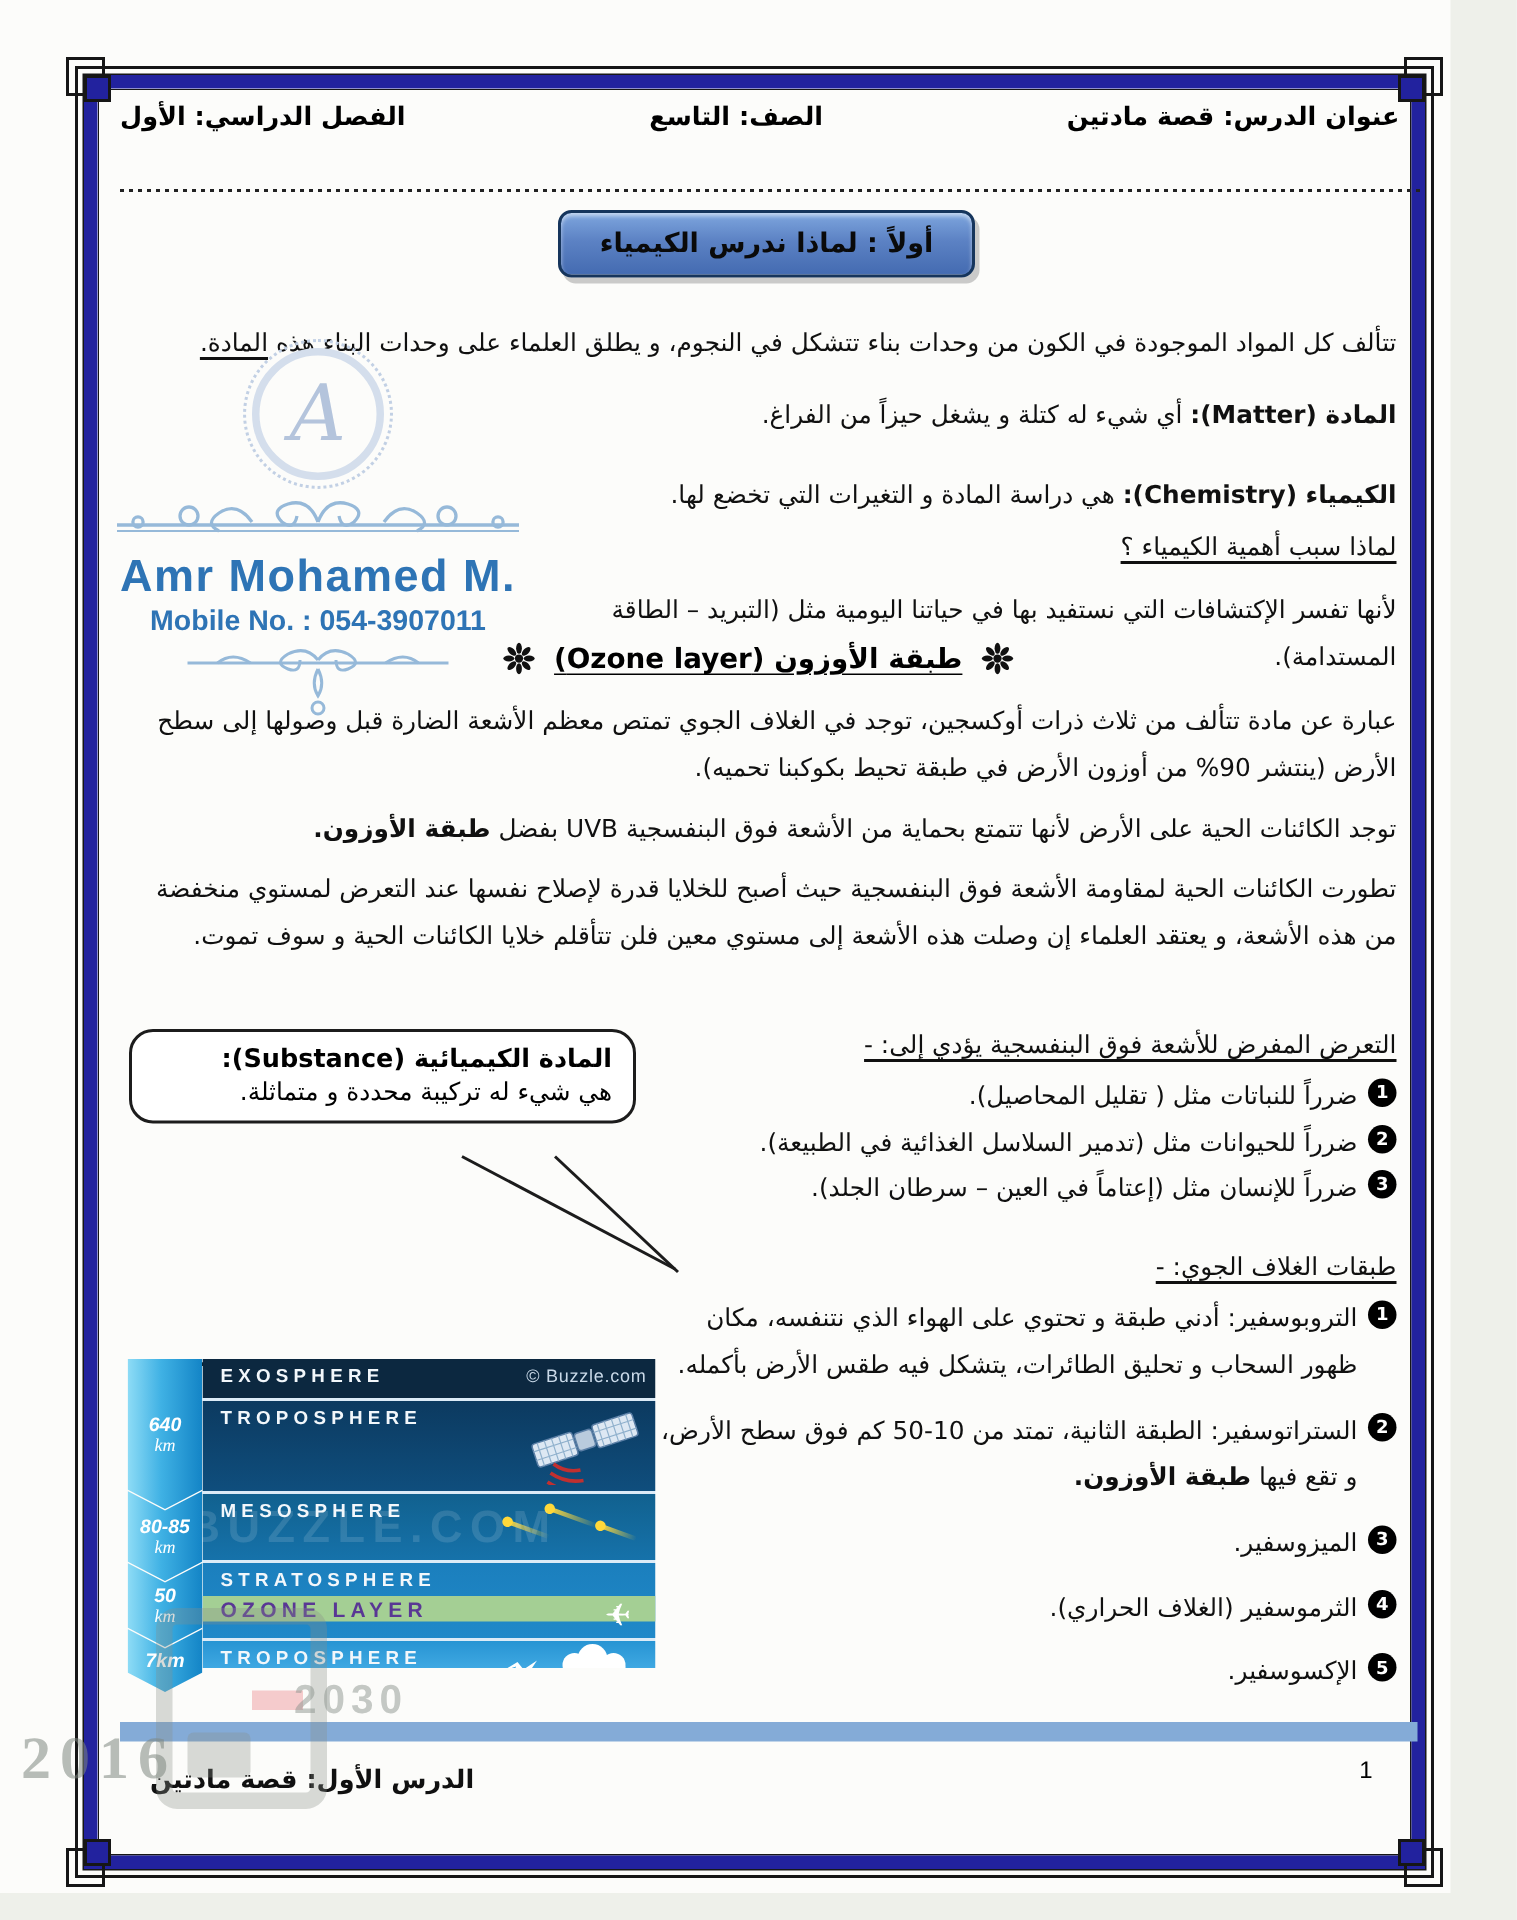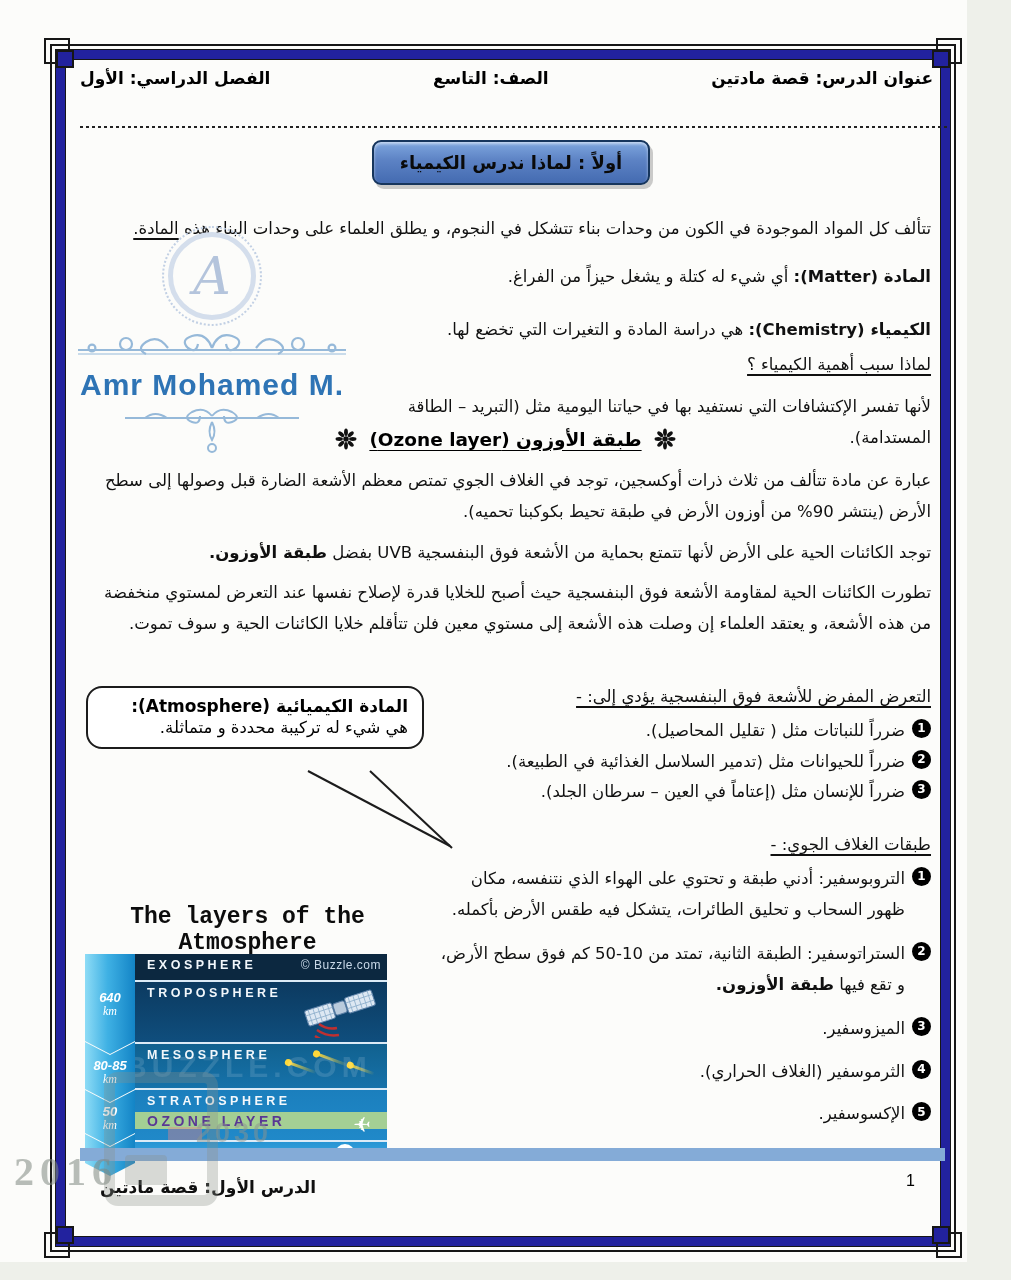--- a/index.html
+++ b/index.html
@@ -51,21 +51,21 @@
   .item .txt{flex:1;}
 
   
   .callout{left:86px;top:686px;width:306px;border:2px solid #1c1c1c;border-radius:16px;padding:8px 14px 10px;background:#fff;}
   .callout .lead{font-weight:bold;font-size:17px;direction:rtl;text-align:right;}
   .callout .body{font-size:16.5px;direction:rtl;text-align:right;margin-top:2px;}
 
   
   .atmo-title{left:70px;top:860px;width:355px;text-align:center;font-family:Liberation Mono, monospace;
               font-weight:bold;font-size:23px;color:#0c0c0c;margin-top:44px;}
-  .atmo{left:85px;top:954px;width:302px;height:222px;}
+  .atmo{left:85px;top:906px;width:352px;height:222px;}
   .bands{position:absolute;left:50px;top:0;right:0;height:206px;display:flex;flex-direction:column;overflow:hidden;}
   .band{position:relative;}
   .band + .band{border-top:2px solid #dcebf7;}
   .band .lbl{position:absolute;left:12px;top:4px;color:#f2f7fb;font-family:"Liberation Sans",sans-serif;
              font-weight:bold;font-size:12.5px;letter-spacing:3.5px;white-space:nowrap;}
   .band.exo{height:26px;background:#0c2840;}
   .band.thermo{height:60px;background:linear-gradient(#0c3a60,#0f4e7d);}
   .band.meso{height:44px;background:linear-gradient(#11618f,#1672aa);}
   .band.strato{height:50px;background:linear-gradient(#1b7fbd,#2089c9);}
   .band.tropo{flex:1;background:linear-gradient(#2794d3,#3fa8e2);}
@@ -155,20 +155,21 @@
         <path d="M140 28 q6-16 20-12 q12 4 4 12 q-8 6 -10-4"></path>
         <path d="M96 28 q-10-14 -22-6 q-10 7 0 12"></path>
         <path d="M184 28 q10-14 22-6 q10 7 0 12"></path>
         <circle cx="54" cy="24" r="6"></circle>
         <circle cx="226" cy="24" r="6"></circle>
         <circle cx="20" cy="28" r="3.4"></circle>
         <circle cx="260" cy="28" r="3.4"></circle>
       </g>
     </svg>
     <div class="logo-name">Amr Mohamed M.</div>
+    <div class="logo-mobile">Mobile No. : 054-3907011</div>
     <svg width="190" height="58" viewBox="0 0 190 58" style="margin-top:2px;">
       <g fill="none" stroke="#96b9d9" stroke-width="2">
         <path d="M8 14 H182"></path>
         <path d="M95 12 q-8-10 -20-4 q-10 6 0 10 q8 3 8-6"></path>
         <path d="M95 12 q8-10 20-4 q10 6 0 10 q-8 3 -8-6"></path>
         <path d="M50 14 q-12-8 -22 0"></path>
         <path d="M140 14 q12-8 22 0"></path>
         <path d="M95 18 q-5 10 0 18 q5-8 0-18"></path>
         <circle cx="95" cy="44" r="4"></circle>
       </g>
@@ -221,21 +222,21 @@
       <span class="n">2</span>
       <span class="txt">ضرراً للحيوانات مثل (تدمير السلاسل الغذائية في الطبيعة).</span>
     </div>
     <div class="item ar">
       <span class="n">3</span>
       <span class="txt">ضرراً للإنسان مثل (إعتاماً في العين – سرطان الجلد).</span>
     </div>
   </div>
 
   <div class="abs callout">
-    <div class="lead">المادة الكيميائية (Atmosphere):</div>
+    <div class="lead">المادة الكيميائية (Substance):</div>
     <div class="body">هي شيء له تركيبة محددة و متماثلة.</div>
   </div>
   <svg class="abs" style="left:298px;top:768px;" width="162" height="86">
     <g stroke="#1c1c1c" stroke-width="2" fill="none">
       <path d="M10 3 L152 78"></path>
       <path d="M72 3 L154 80"></path>
     </g>
   </svg>
 
   <div class="abs ar u" style="right:80px;left:640px;top:830px;">طبقات الغلاف الجوي: -</div>

